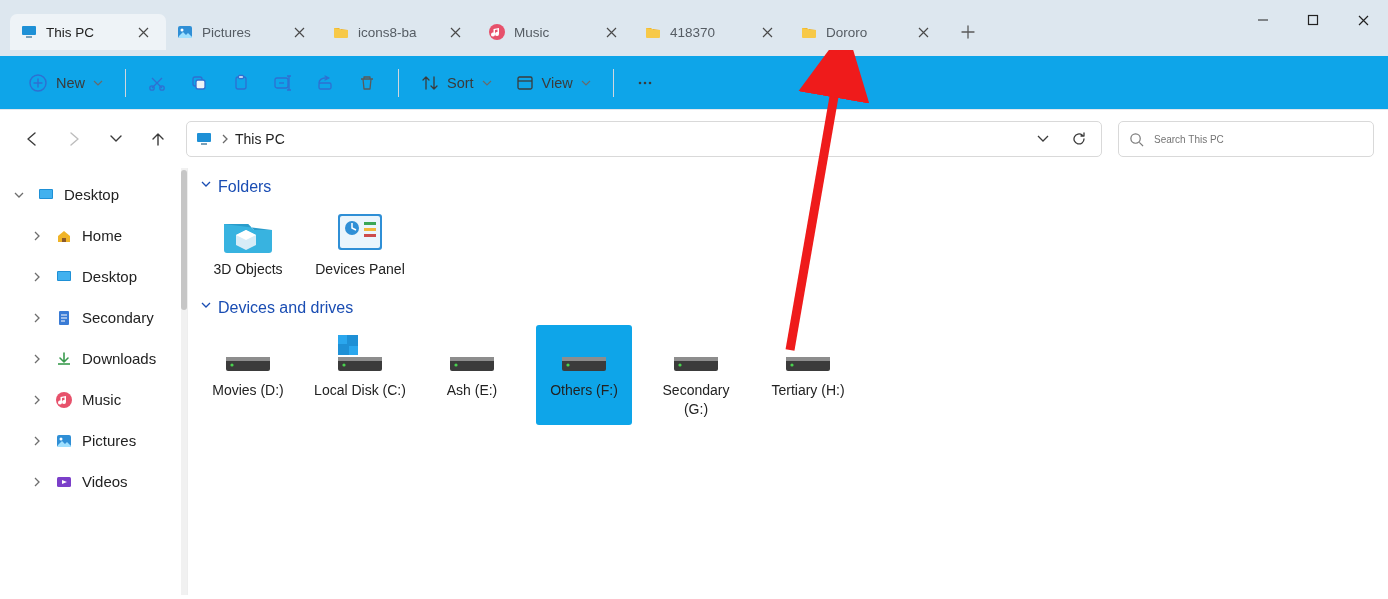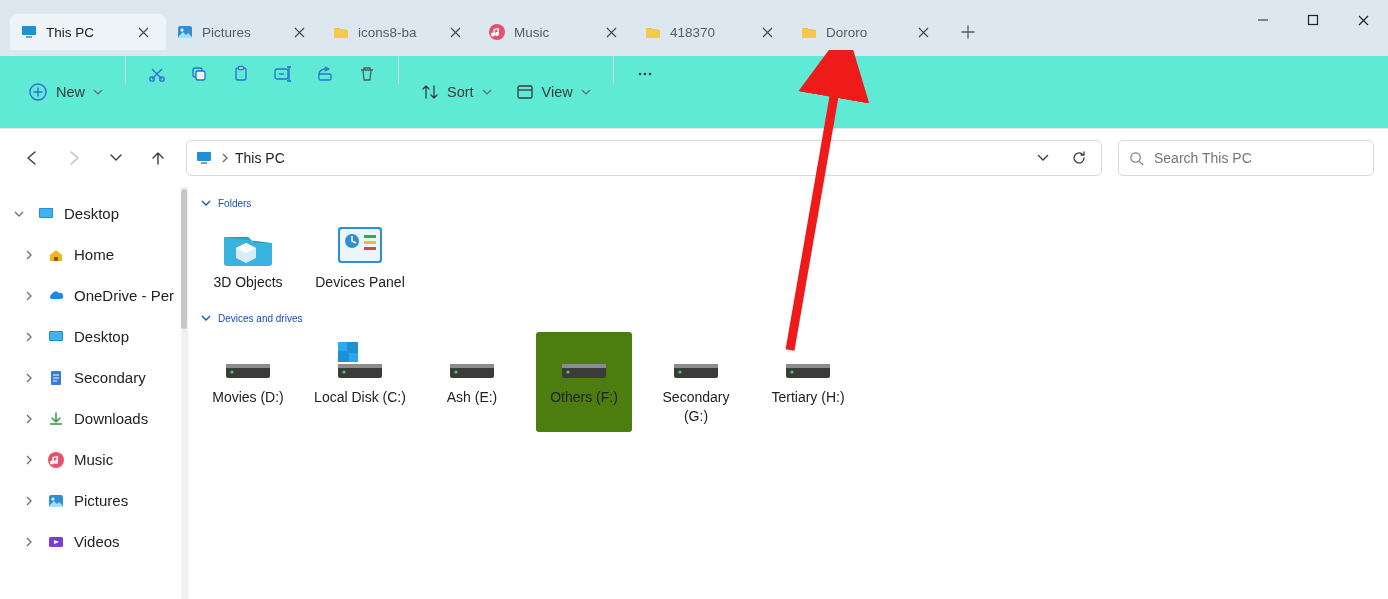--- a/index.html
+++ b/index.html
@@ -11,51 +11,51 @@
   .tab.active { background: #eef3f7; font-weight: 400; color: #222; }
   .tab .label { flex: 1; white-space: nowrap; overflow: hidden; text-overflow: clip; }
   .tab .close { width: 26px; height: 26px; display: flex; align-items: center; justify-content: center; border-radius: 4px; color: #333; }
   .tab .icon { width: 18px; height: 18px; display: flex; align-items: center; justify-content: center; }
   .tab.inactive { background: transparent; color: #555c63; }
   .newtab { width: 36px; height: 36px; display: flex; align-items: center; justify-content: center; margin-left: 4px; color: #4a4a4a; border-radius: 4px; }
   .winctrls { position: absolute; right: 0; top: 0; display: flex; height: 40px; }
   .winbtn { width: 50px; height: 40px; display: flex; align-items: center; justify-content: center; color: #222; }
 
   
-  .toolbar { height: 73px; background: #5eead4; display: flex; padding: 0 18px; gap: 4px; color: #4a4a4a; border-bottom: 1px solid #e2e7ec; }
+  .toolbar { height: 54px; background: #0ea5e9; display: flex; align-items: center; padding: 0 18px; gap: 4px; color: #4a4a4a; border-bottom: 1px solid #e2e7ec; }
   .tbtn { display: flex; align-items: center; gap: 8px; padding: 6px 10px; border-radius: 6px; font-size: 14.5px; color: #3b3b3b; }
   .ticon { width: 38px; height: 36px; display: flex; align-items: center; justify-content: center; color: #2563d4; border-radius: 6px; }
   .sep { width: 1px; height: 28px; background: #cfd7de; margin: 0 8px; }
 
   
   .navrow { height: 58px; display: flex; align-items: center; padding: 0 14px; gap: 6px; }
   .navbtn { width: 36px; height: 36px; display: flex; align-items: center; justify-content: center; color: #555; border-radius: 4px; }
   .navbtn.disabled { color: #bdbdbd; }
   .addr { flex: 1; height: 36px; border: 1px solid #d9d9d9; border-radius: 5px; display: flex; align-items: center; padding: 0 8px; gap: 8px; font-size: 14px; margin-left: 4px; margin-right: 10px; }
   .addr .crumbs { flex: 1; display: flex; align-items: center; gap: 6px; color: #222; }
   .search { width: 256px; height: 36px; border: 1px solid #d9d9d9; border-radius: 5px; display: flex; align-items: center; padding: 0 10px; gap: 10px; color: #7a7a7a; font-size: 14px; }
-  .search input { border: none; outline: none; flex: 1; font-size: 14px; color: #8b5cf6; background: transparent; }
+  .search input { border: none; outline: none; flex: 1; font-size: 10px; color: #8b5cf6; background: transparent; }
 
   
   .body { display: flex; height: calc(599px - 56px - 58px - 58px); }
   .sidebar { width: 188px; border-right: 1px solid #eee; padding: 6px 0; overflow: hidden; position: relative; }
   .sidebar-scroll { position:absolute; right:0; top:0; width:6px; height:100%; background:#f1f1f1; }
   .sidebar-thumb { position:absolute; right:0; top:2px; width:6px; height:140px; background:#c6c6c6; border-radius:3px; }
   .treeitem { display:flex; align-items:center; height:41px; gap:8px; padding:0 6px 0 10px; font-size:15px; color:#222; }
   .treeitem .chev { width:18px; display:flex; justify-content:center; color:#6e6e6e;}
   .treeitem .chev.down svg { transform: rotate(90deg); }
-  .treeitem.level1 { padding-left: 20px; }
+  .treeitem.level1 { padding-left: 28px; }
   .treeitem .ticon2 { width:20px; height:20px; display:flex; align-items:center; justify-content:center; }
   .treeitem .txt { white-space: nowrap; overflow: hidden; }
 
   .content { flex:1; padding: 6px 12px; overflow:auto; }
-  .group-header { display:flex; align-items:flex-end; gap:6px; color:#1a4db3; font-size:10px; margin: 4px 0 8px 0; }
+  .group-header { display:flex; align-items:flex-start; gap:6px; color:#1a4db3; font-size:16px; margin: 4px 0 8px 0; }
   .grid { display:flex; gap: 16px; flex-wrap:wrap; margin-bottom: 14px; }
   .item { width: 96px; display:flex; flex-direction:column; align-items:center; text-align:center; gap:6px; padding:6px 2px; border-radius:3px; }
-  .item.selected { background:#4d7c0f; }
+  .item.selected { background:#0ea5e9; }
   .item .iconwrap { width:56px; height:44px; display:flex; align-items:center; justify-content:center; }
   .item .caption { font-size:14px; line-height:1.35; color:#222; }
   
   
   svg { display:block; }
 
   
   .arrow { position:absolute; left:772px; top:50px; pointer-events:none; }
 </style>
 </head>
@@ -331,33 +331,20 @@
               <path d="M3 1l4 4-4 4" stroke="#6e6e6e" fill="none" stroke-width="1.3"></path>
             </svg>
           </span>
           <span class="ticon2">
             <svg width="18" height="18" viewBox="0 0 18 18">
               <path d="M3 9l6-5 6 5v6H3V9z" fill="#f0b428"></path>
               <rect x="7" y="11" width="4" height="4" fill="#8b5a2b"></rect>
             </svg>
           </span>
           <span class="txt">Home</span>
-        </div>
-        <div class="treeitem level1">
-          <span class="chev">
-            <svg width="10" height="10">
-              <path d="M3 1l4 4-4 4" stroke="#6e6e6e" fill="none" stroke-width="1.3"></path>
-            </svg>
-          </span>
-          <span class="ticon2">
-            <svg width="18" height="18" viewBox="0 0 18 18">
-              <path d="M4 12a3 3 0 0 1 1-5 4 4 0 0 1 7-1 3 3 0 0 1 2 6H4z" fill="#1e88e5"></path>
-            </svg>
-          </span>
-          <span class="txt">OneDrive - Per</span>
         </div>
         <div class="treeitem level1">
           <span class="chev">
             <svg width="10" height="10">
               <path d="M3 1l4 4-4 4" stroke="#6e6e6e" fill="none" stroke-width="1.3"></path>
             </svg>
           </span>
           <span class="ticon2">
             <svg width="18" height="18" viewBox="0 0 18 18">
               <rect x="2" y="3" width="14" height="10" rx="1" fill="#1e90d6"></rect>

